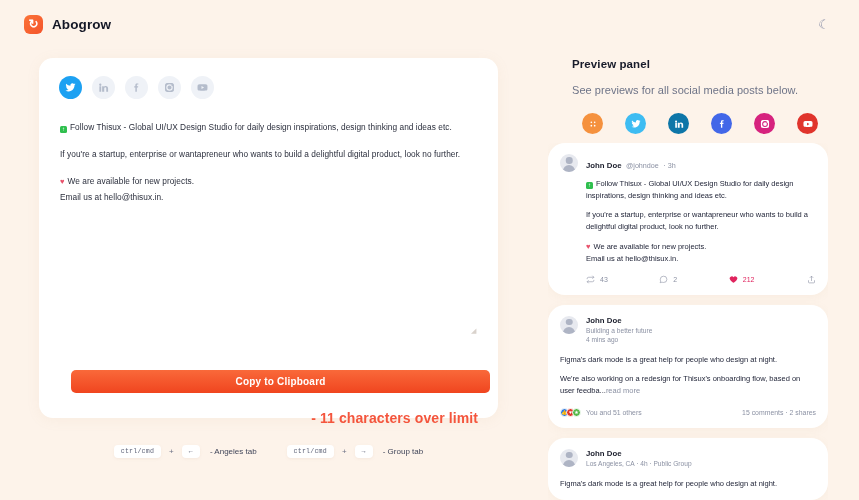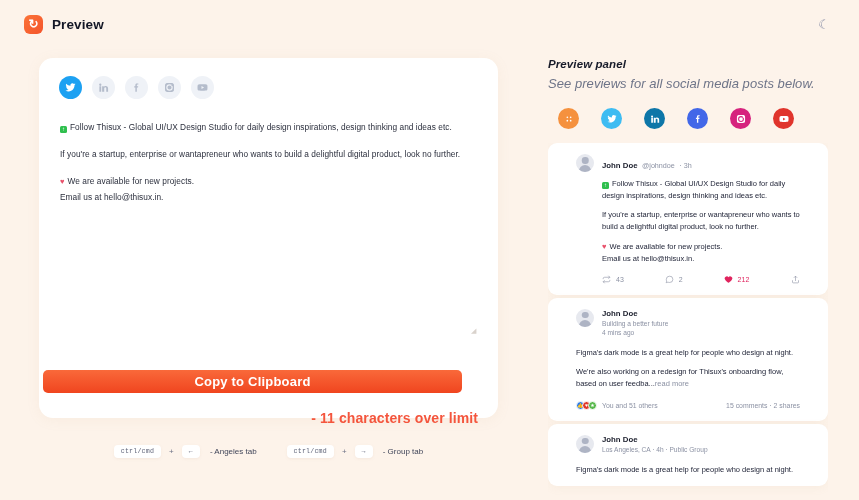--- a/index.html
+++ b/index.html
@@ -64,59 +64,59 @@
   .resize-grip {
     position: absolute; right: 20px; top: 269px;
     width: 7px; height: 7px; color: #D9D2CC; font-size: 7px; line-height: 7px;
     cursor: nwse-resize;
   }
   .limit-note {
     position: absolute; right: 20px; top: 352px;
     font-size: 14px; color: #F4553D; font-weight: bold; letter-spacing: .1px;
   }
   .copy-btn {
-    position: absolute; left: 4px; top: 312px; width: 419px; height: 23px;
+    position: absolute; left: 32px; top: 312px; width: 419px; height: 23px;
     border: none; border-radius: 5px; cursor: pointer;
     background: linear-gradient(180deg,#F9693A,#F0451F);
-    color: #fff; font-size: 13px; font-weight: bold;
+    color: #fff; font-size: 10px; font-weight: bold;
     font-family: "Liberation Sans", sans-serif; letter-spacing: .2px;
   }
 
   
   .shortcuts {
     position: absolute; left: 39px; top: 440px; width: 459px; height: 22px;
     display: flex; align-items: center; justify-content: center; gap: 8px;
   }
   .key-cap {
     background: #fff; border-radius: 4px; padding: 3px 7px;
     font-size: 6.6px; color: #5E6377; letter-spacing: .2px;
     box-shadow: 0 1px 3px rgba(180,150,120,.1);
     font-family: "Liberation Mono", monospace; white-space: nowrap;
   }
   .key-sep { font-size: 8px; color: #6D7285; }
   .key-label { font-size: 8px; color: #41465A; margin-left: 2px; white-space: nowrap; }
   .key-gap { width: 14px; }
 
   
-  .preview-panel { position: absolute; left: 548px; top: 58px; width: 280px; font-style: italic; }
+  .preview-panel { position: absolute; left: 572px; top: 58px; width: 280px; }
   .panel-title { font-size: 11.5px; font-weight: bold; color: #181B2A; letter-spacing: .1px; }
-  .panel-sub { font-size: 13px; color: #6E7488; margin-top: 6px; letter-spacing: .05px; }
+  .panel-sub { font-size: 11px; color: #6E7488; margin-top: 14px; letter-spacing: .05px; }
   .chip-row { display: flex; gap: 22px; margin-top: 17px; padding-left: 10px; }
   .chip {
     width: 21px; height: 21px; border-radius: 50%; flex: none;
     display: flex; align-items: center; justify-content: center;
     color: #fff; cursor: pointer;
   }
   .chip svg { width: 10px; height: 10px; fill: #fff; }
 
   
   .cards { position: absolute; left: 548px; top: 143px; width: 280px; height: 357px; overflow: hidden; }
   .pcard {
-    background: #fff; border-radius: 9px; padding: 11px 28px;
-    box-shadow: 0 2px 10px rgba(190,150,120,.07); margin-bottom: 3px;
+    background: #fff; border-radius: 17px; padding: 11px 12px;
+    box-shadow: 0 2px 10px rgba(190,150,120,.07); margin-bottom: 10px;
   }
   .phead { display: flex; gap: 8px; align-items: flex-start; }
   .avatar {
     width: 18px; height: 18px; border-radius: 50%; background: #E7E9EF;
     flex: none; position: relative; overflow: hidden;
   }
   .avatar::before {
     content: ""; position: absolute; left: 50%; top: 3px;
     width: 6.5px; height: 6.5px; border-radius: 50%;
     background: #AEB4C4; transform: translateX(-50%);
@@ -162,21 +162,21 @@
 </head>
 <body>
 
 <div class="app">
 
   <div class="topbar">
     <div class="brand">
       <div class="logo-box">
         <span>↻</span>
       </div>
-      <span class="brand-name">Preview</span>
+      <span class="brand-name">Abogrow</span>
     </div>
     <div class="theme-toggle">
       <span>☾</span>
     </div>
   </div>
 
   <div class="editor-card">
 
     <div class="tab-row">
       <div class="tab-icon active">

